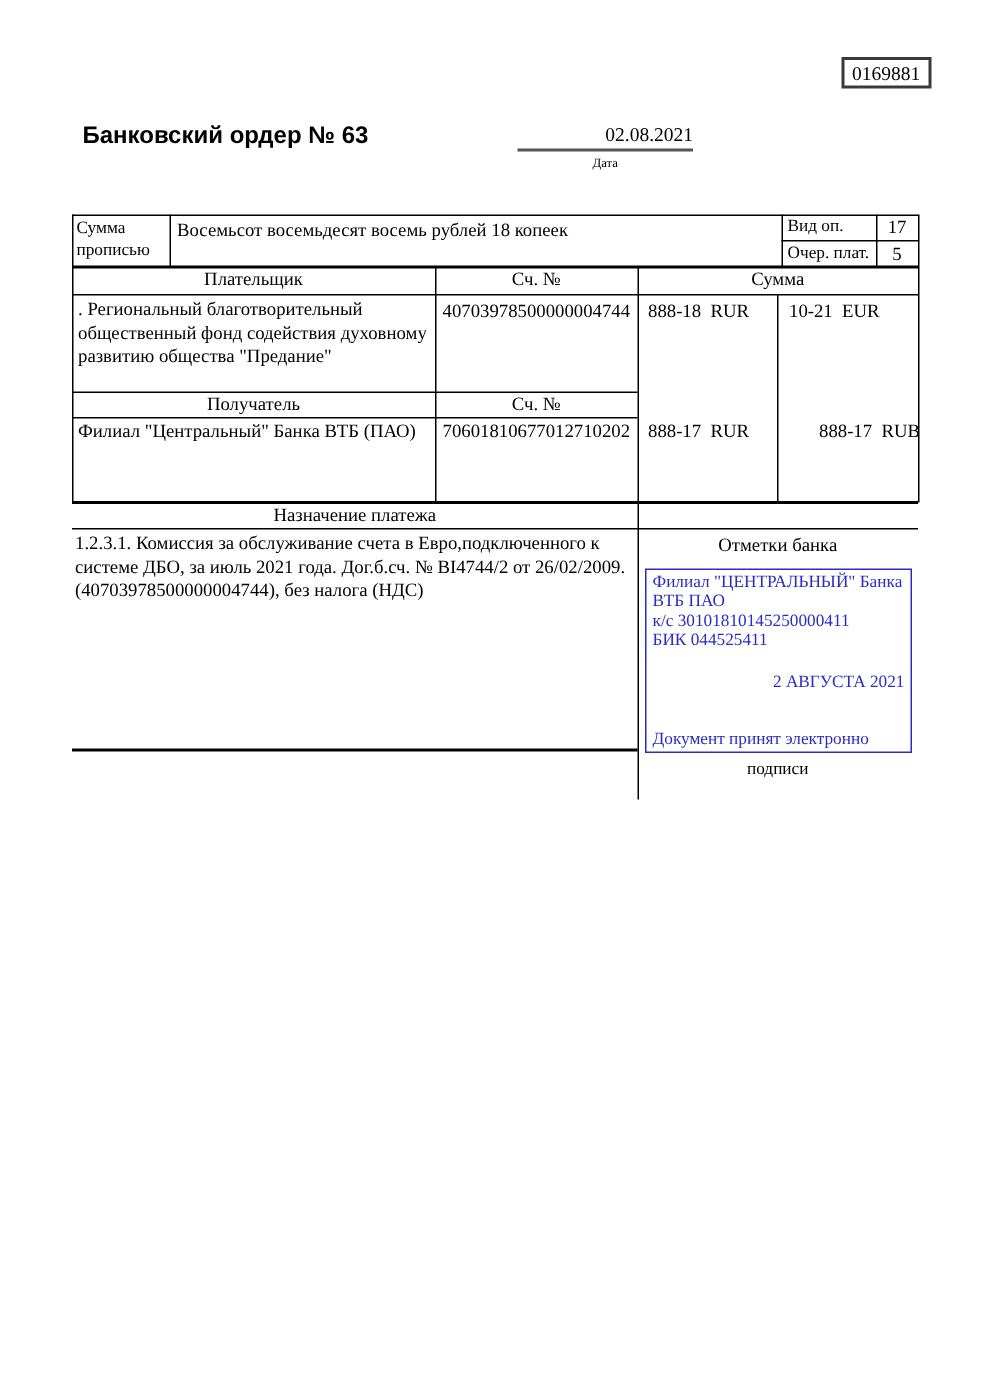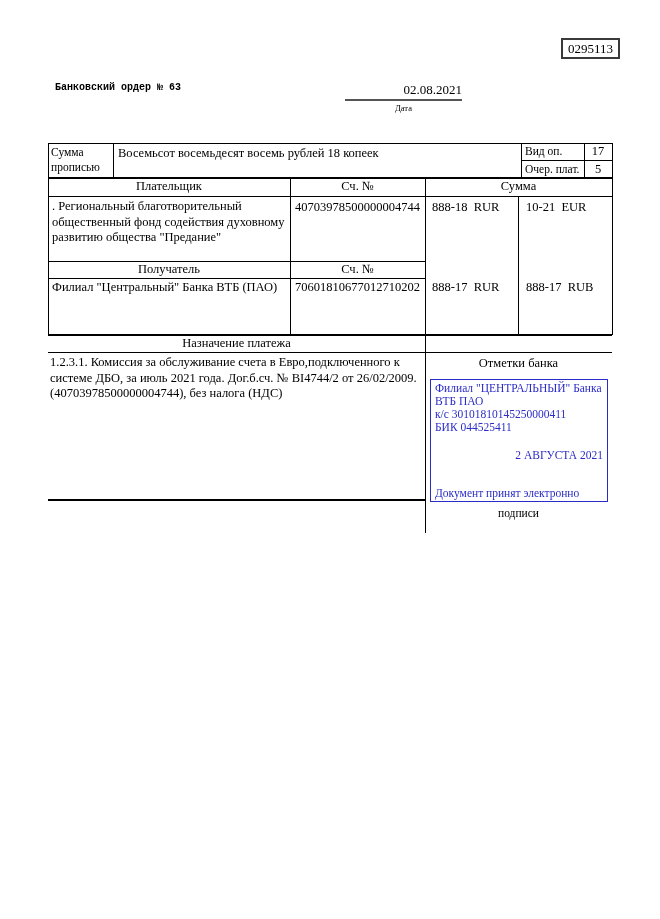--- a/index.html
+++ b/index.html
@@ -8,22 +8,22 @@
     font-family:"Liberation Serif","DejaVu Serif",serif; color:#000;
     margin:0 auto; overflow:hidden;
   }
   .code-box {
     position:absolute; left:561px; top:38px;
     border:2px solid #3a3a3a; padding:0 5px;
     font-size:13px; line-height:17px;
   }
   .doc-title {
     position:absolute; left:55px; top:82px;
-    font-family:Liberation Mono, monospace;
-    font-weight:bold; font-size:10px;
+    font-family:Liberation Sans, sans-serif;
+    font-weight:bold; font-size:16px;
   }
   .date-wrap { position:absolute; left:345px; top:82px; width:117px; text-align:center; }
   .date-val { font-size:13px; padding-bottom:1px; border-bottom:2px solid #555;text-align:right; }
   .date-label { font-size:8.5px; padding-top:2px; }
 
   .tbl { position:absolute; left:48px; top:143px; width:564px; height:392px; }
   .hl { position:absolute; background:#000; height:1px; }
   .vl { position:absolute; background:#000; width:1px; }
   .cell { position:absolute; font-size:12.5px; line-height:1.25; }
   .small { font-size:11.5px; }
@@ -39,21 +39,21 @@
   .stamp .sline { white-space:normal; }
   .stamp .sdate { margin-top:15px;text-align:right; }
   .stamp .sfooter { position:absolute; left:4px; bottom:1px; }
 </style>
 </head>
 <body>
 
 <div class="page">
 
   <div class="code-box">
-    <span>0295113</span>
+    <span>0169881</span>
   </div>
 
   <div class="doc-title">Банковский ордер № 63</div>
 
   <div class="date-wrap">
     <div class="date-val">02.08.2021</div>
     <div class="date-label">Дата</div>
   </div>
 
   <div class="tbl">
@@ -92,21 +92,21 @@
     <div class="cell" style="left:247px;top:57px;">40703978500000004744</div>
     <div class="cell pre" style="left:384px;top:57px;">888-18  RUR</div>
     <div class="cell pre" style="left:478px;top:57px;">10-21  EUR</div>
 
     <div class="cell center" style="left:0;top:119px;width:242px;">Получатель</div>
     <div class="cell center" style="left:242px;top:119px;width:135px;">Сч. №</div>
 
     <div class="cell" style="left:4px;top:137px;width:237px;">Филиал "Центральный" Банка ВТБ (ПАО)</div>
     <div class="cell" style="left:247px;top:137px;">70601810677012710202</div>
     <div class="cell pre" style="left:384px;top:137px;">888-17  RUR</div>
-    <div class="cell pre" style="left:478px;top:137px;text-align:center;">888-17  RUB</div>
+    <div class="cell pre" style="left:498px;top:137px;text-align:center;">888-17  RUB</div>
 
     <div class="cell center" style="left:0;top:193px;width:377px;">Назначение платежа</div>
     <div class="cell" style="left:2px;top:212px;width:374px;line-height:15.5px;">1.2.3.1. Комиссия за обслуживание счета в Евро,подключенного к системе ДБО, за июль 2021 года. Дог.б.сч. № ВI4744/2 от 26/02/2009.(40703978500000004744), без налога (НДС)</div>
 
     <div class="cell center" style="left:377px;top:213px;width:187px;">Отметки банка</div>
 
     <div class="stamp">
       <div class="sline">Филиал "ЦЕНТРАЛЬНЫЙ" Банка ВТБ ПАО</div>
       <div class="sline">к/с 30101810145250000411</div>
       <div class="sline">БИК 044525411</div>

